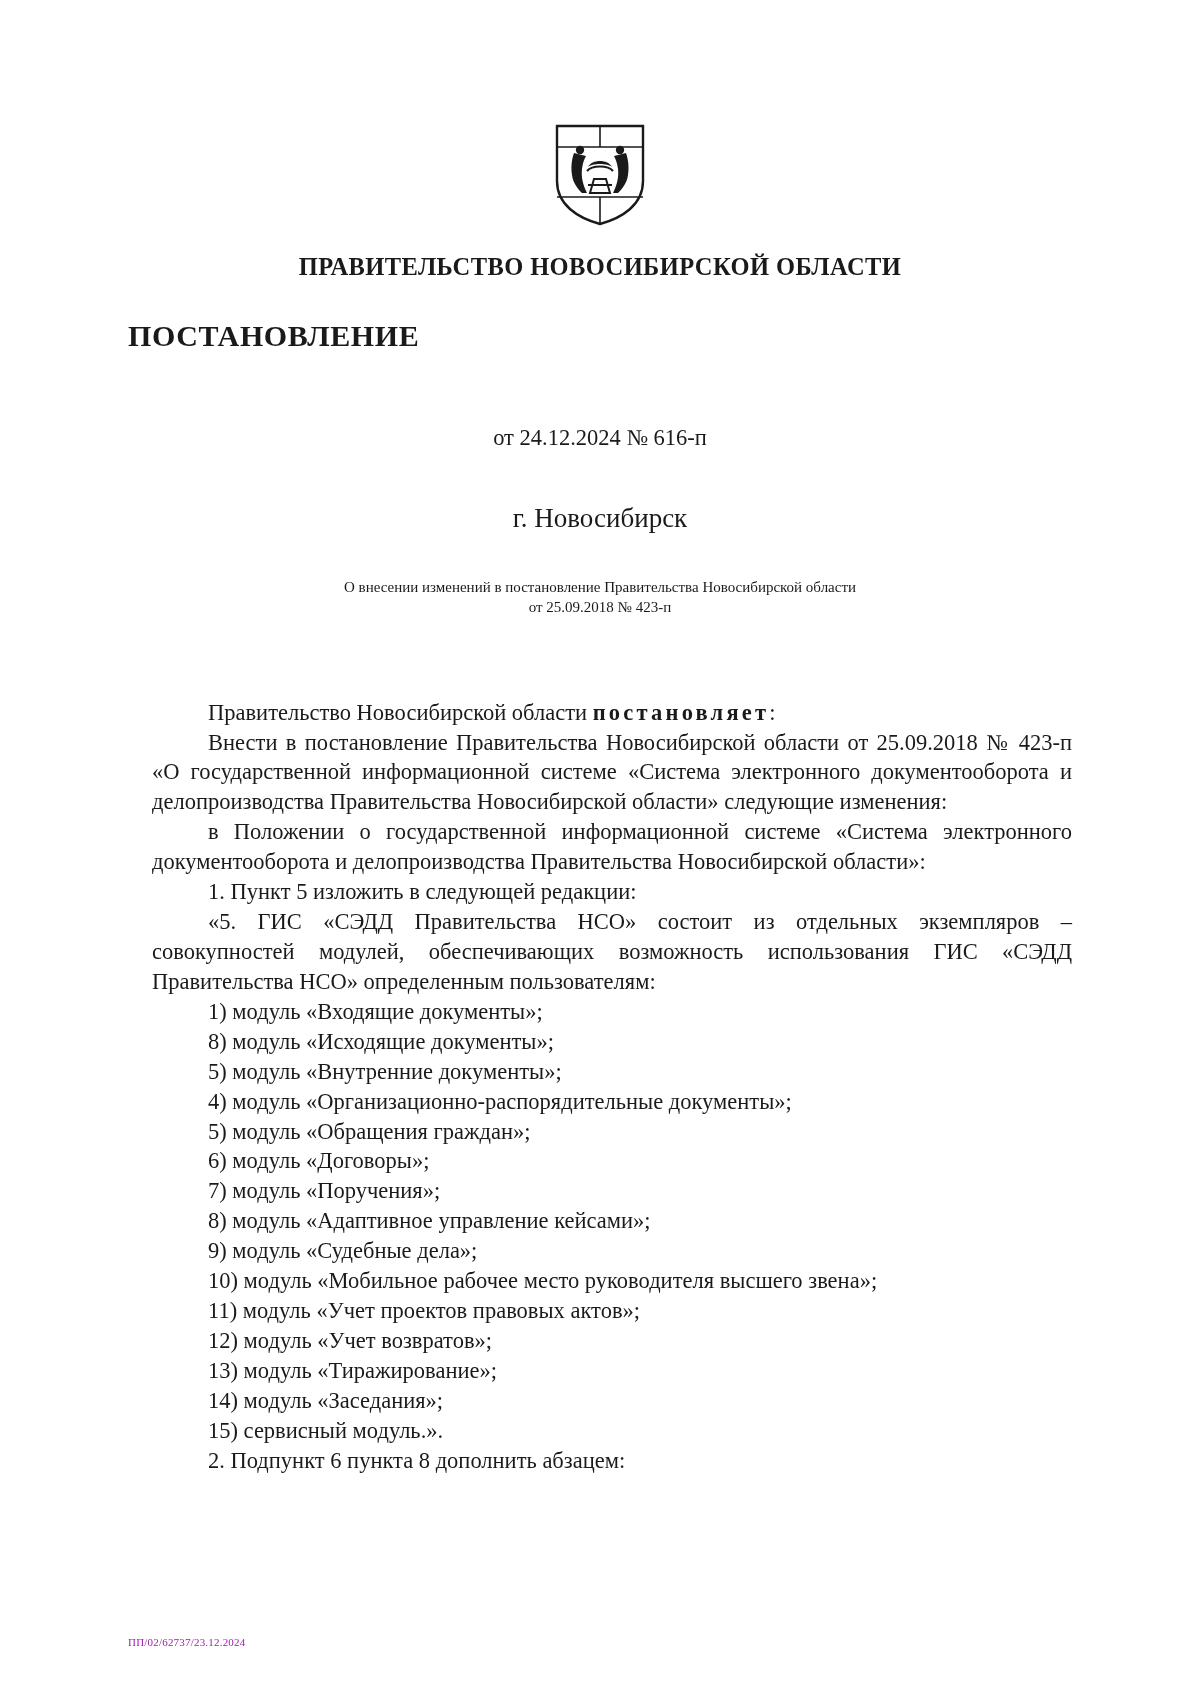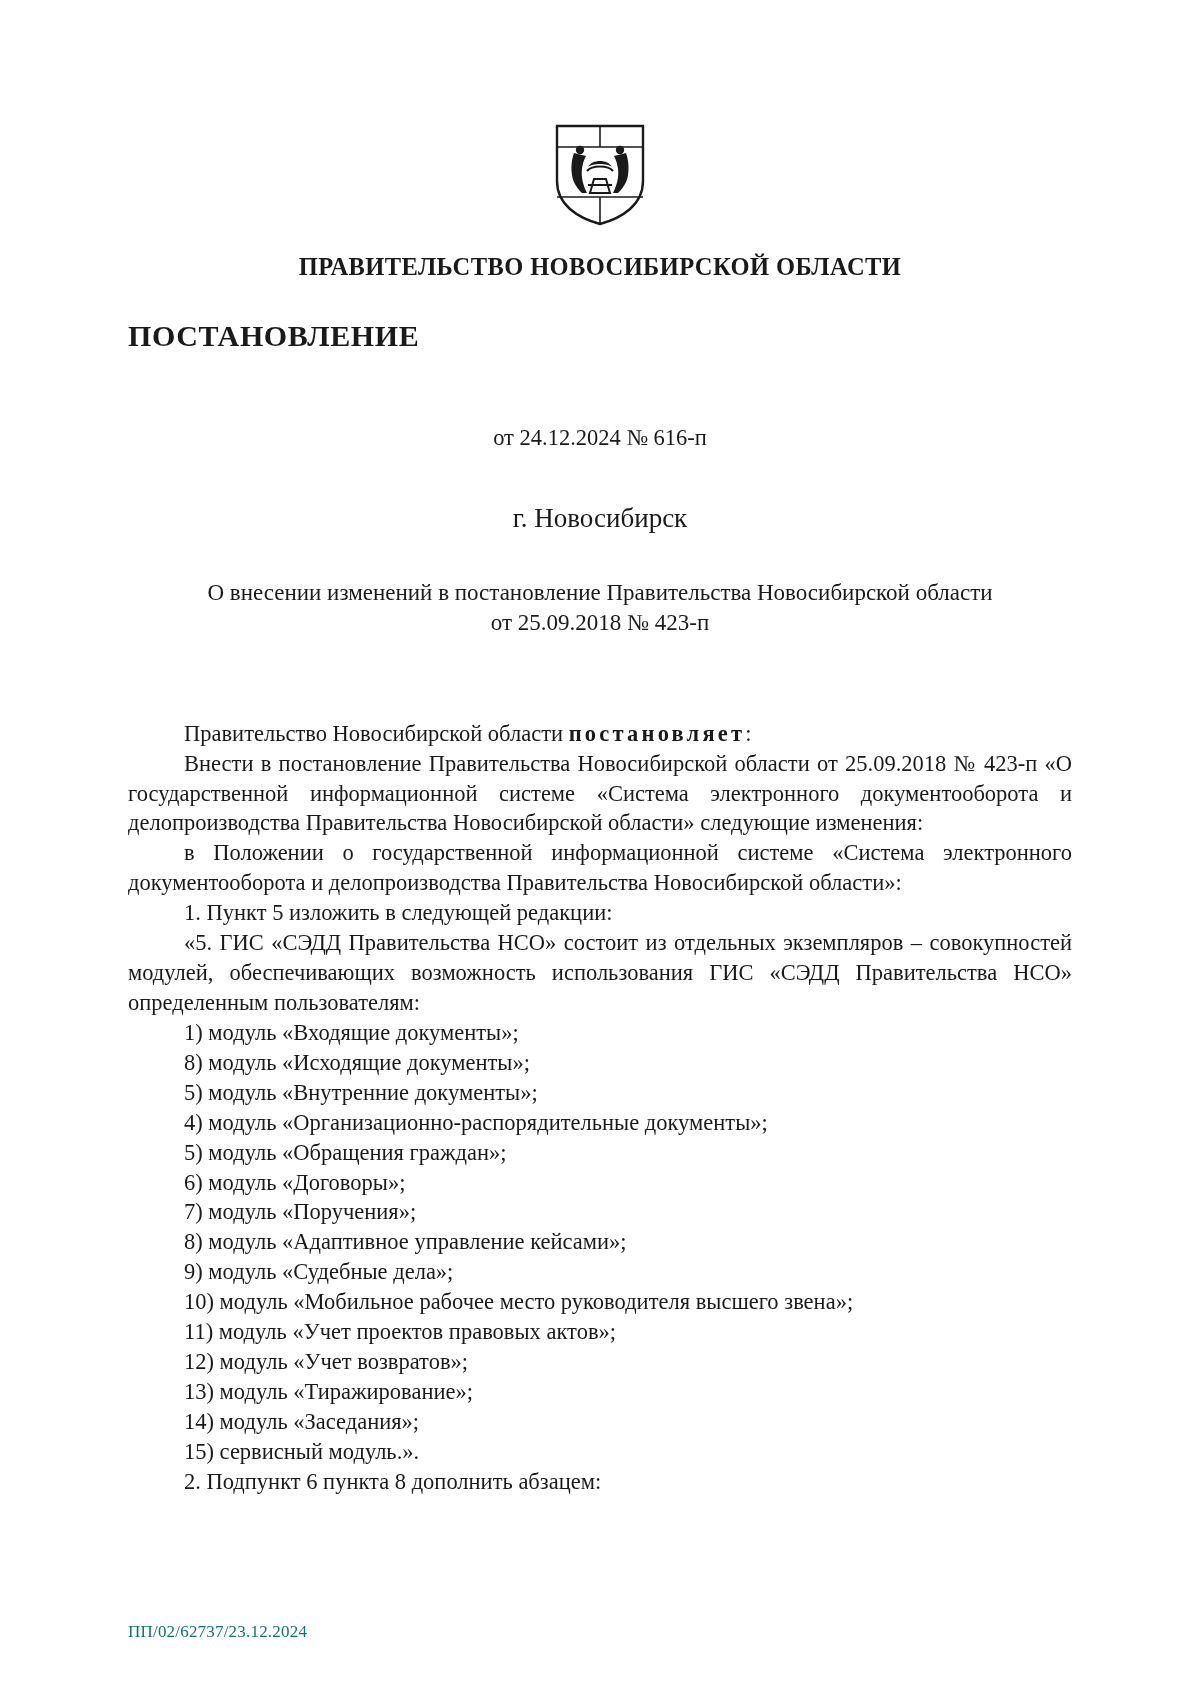--- a/index.html
+++ b/index.html
@@ -50,28 +50,29 @@
     font-size: 22.5px;
     margin: 0 0 52px 0;
   }
   .city {
     text-align: center;
     font-size: 27px;
     margin: 0 0 44px 0;
   }
   .subject {
     text-align: center;
-    font-size: 23px;
+    font-size: 15px;
     line-height: 1.32;
     margin: 0 auto 80px auto;
     max-width: 920px;
   }
   .body-block {
     font-size: 22.5px;
     line-height: 1.33;
+    margin-left: 24px;
   }
   .p {
     margin: 0;
     text-indent: 56px;
     text-align: justify;
   }
   .p.nojust {
     text-align: left;
   }
   .spaced {
@@ -79,23 +80,23 @@
     letter-spacing: 3.2px;
   }
   .list-item {
     margin: 0;
     text-indent: 56px;
     text-align: left;
   }
   .footer {
     position: absolute;
     left: 128px;
-    bottom: 54px;
-    font-size: 17px;
-    color: #0f766e;
+    bottom: 48px;
+    font-size: 11px;
+    color: #a21caf;
     letter-spacing: 0.2px;
   }
 </style>
 </head>
 <body>
 
 <div class="page">
 
   <div class="emblem-wrap">
     <svg class="emblem" viewBox="0 0 92 104" aria-hidden="true">

